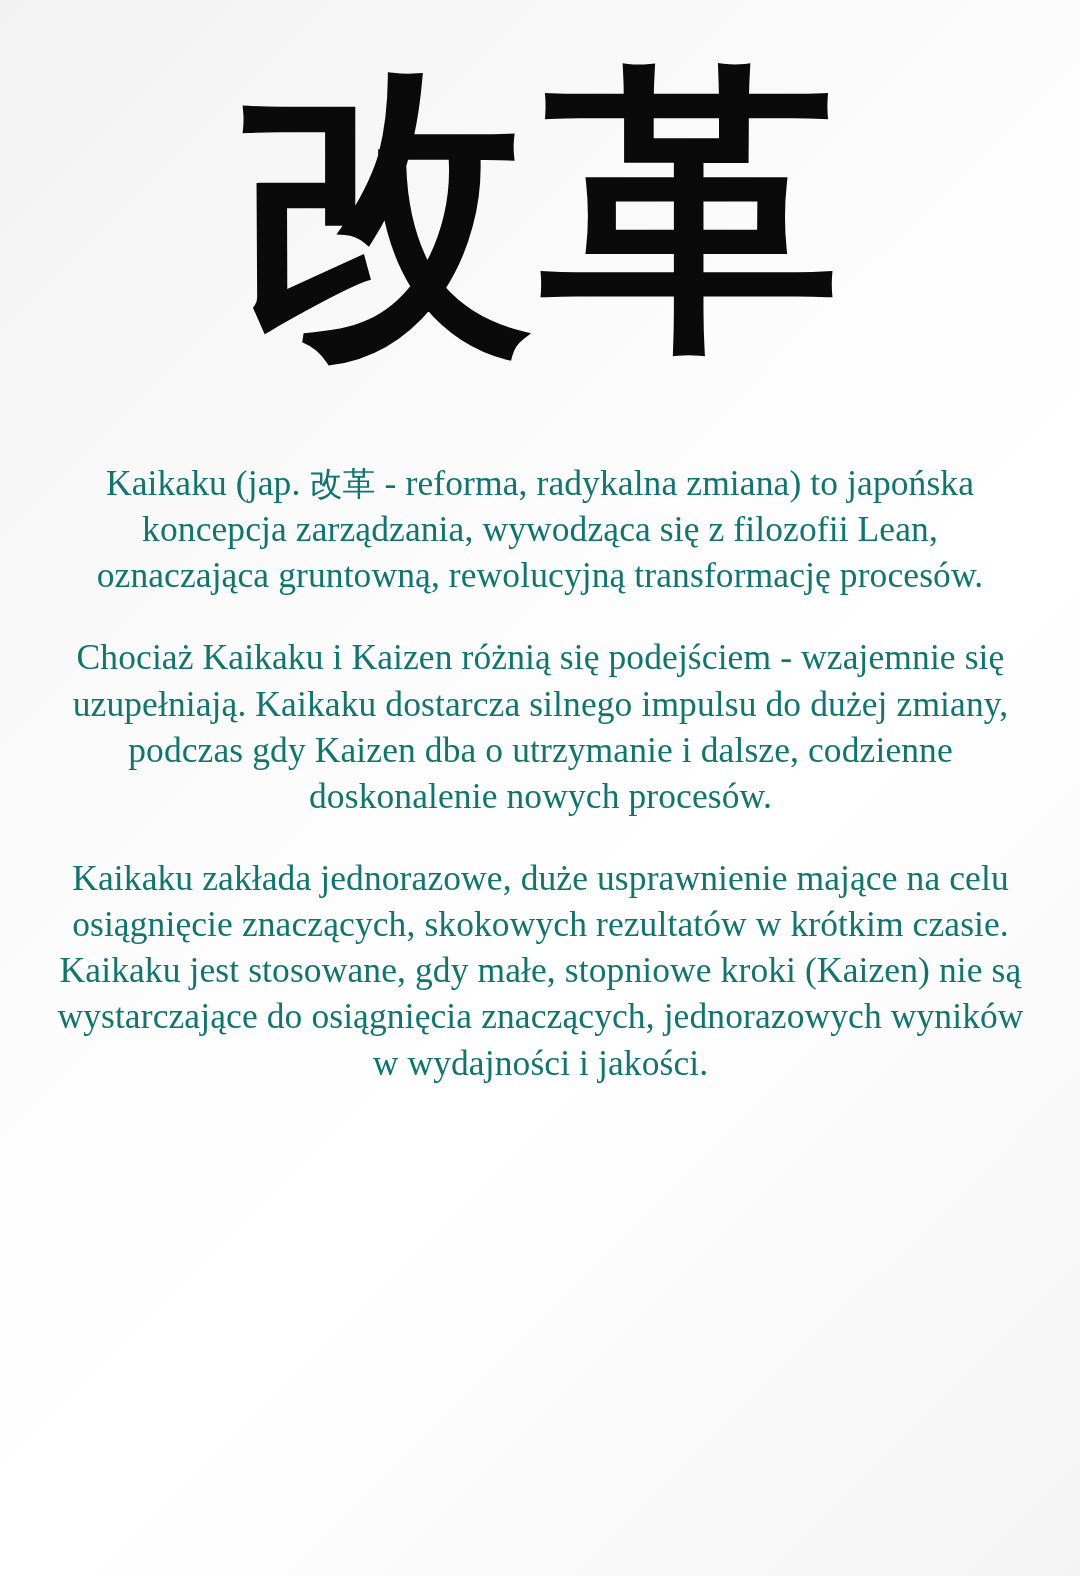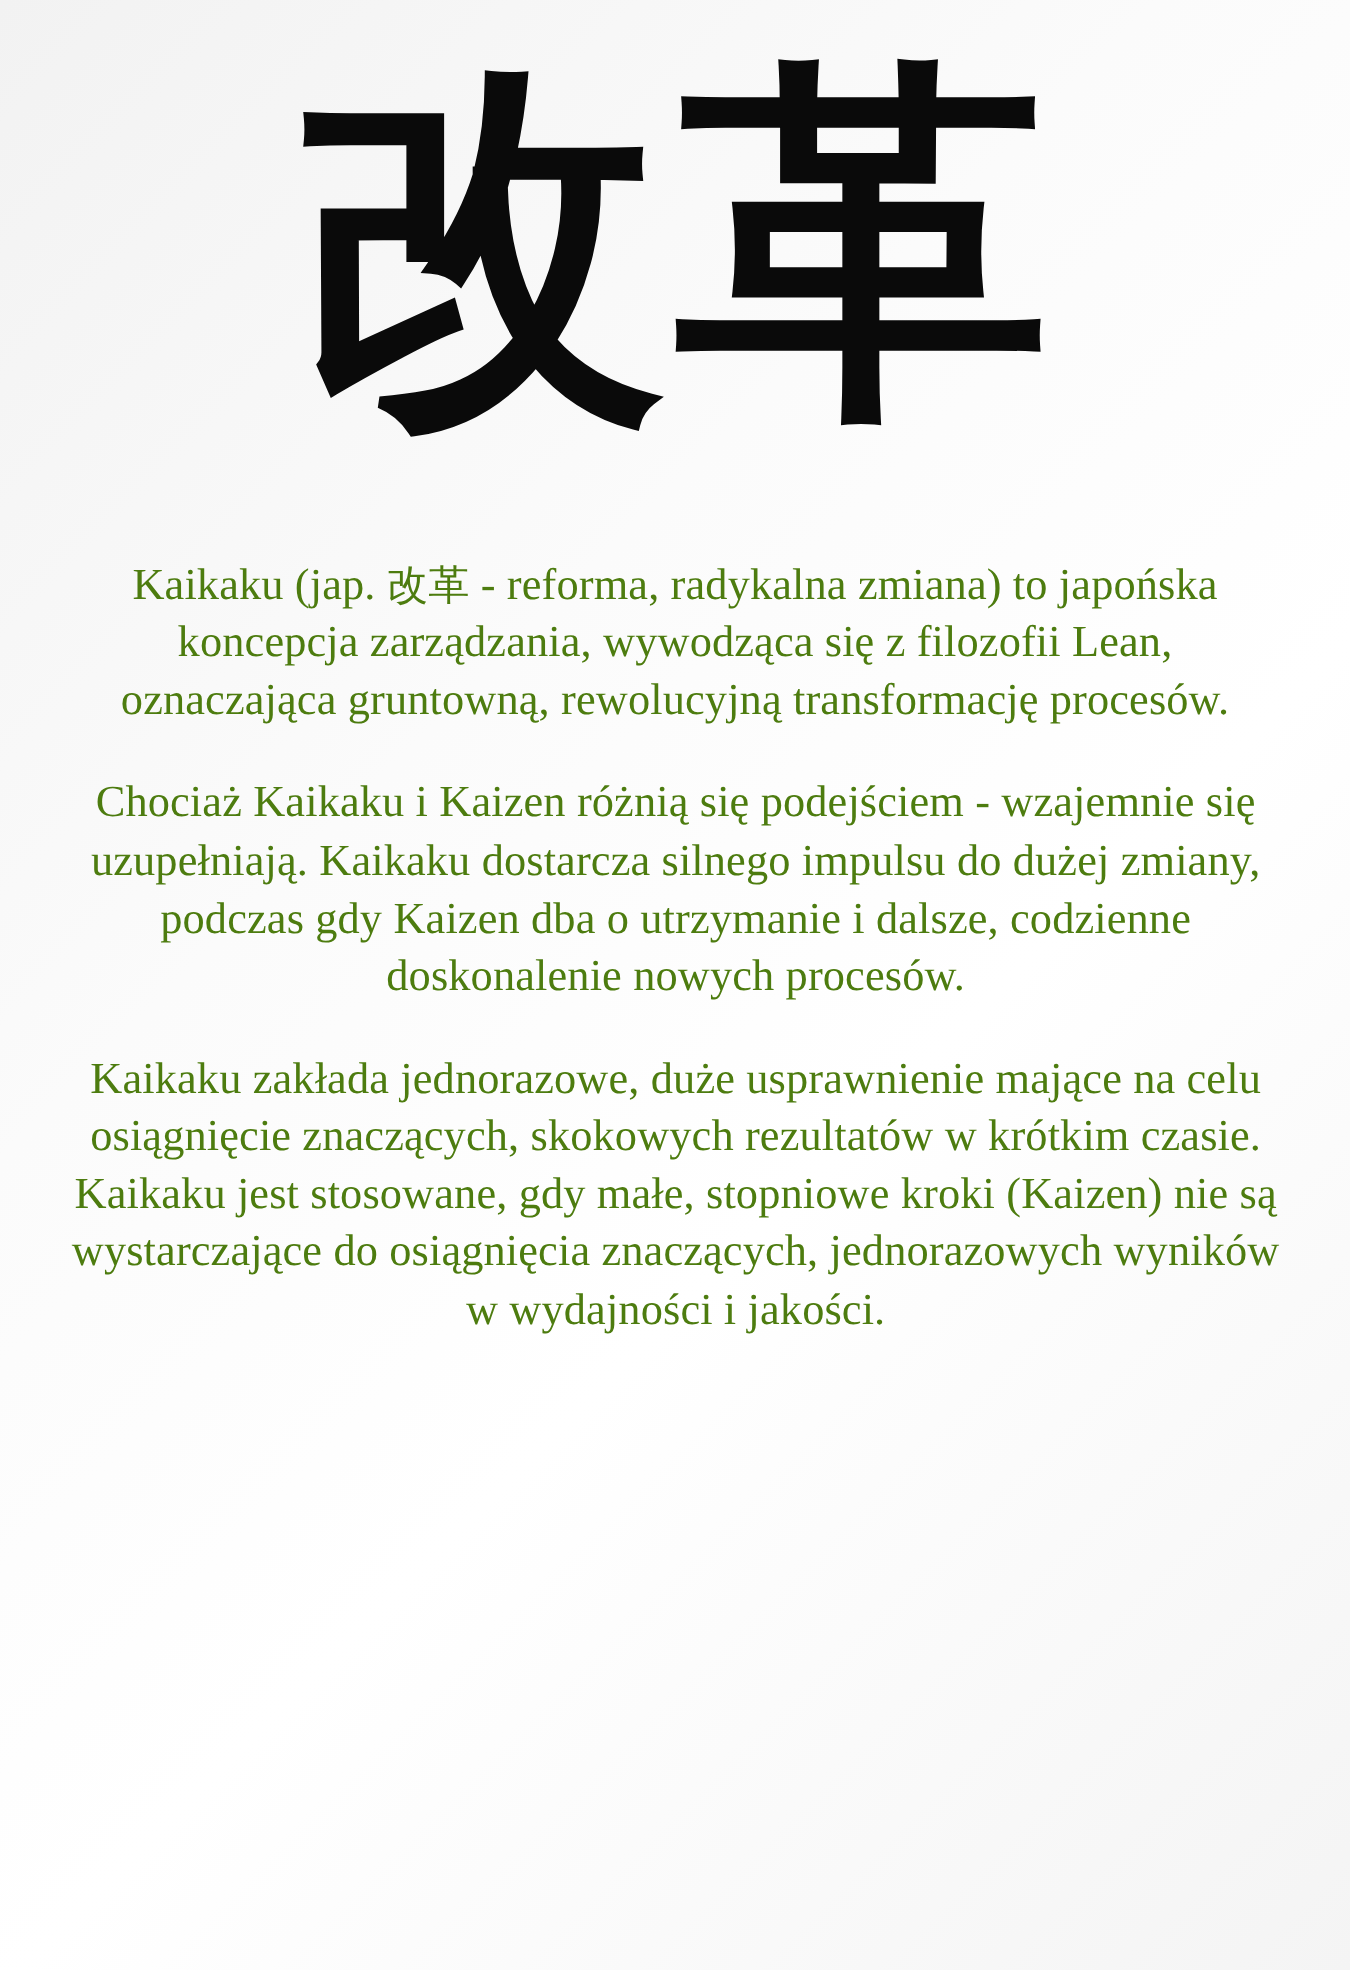--- a/index.html
+++ b/index.html
@@ -12,21 +12,21 @@
     background: linear-gradient(135deg, #f2f2f2 0%, #fbfbfb 35%, #ffffff 60%, #f4f4f4 100%);
     font-family: "Liberation Serif", serif;
     color: #0d0d0d;
     overflow: hidden;
   }
   .page {
     position: relative;
     width: 1080px;
     height: 1576px;
     box-sizing: border-box;
-    padding: 0;
+    padding: 16px;
   }
 
   
   .logo-block {
     width: 100%;
     padding-top: 58px;
     text-align: center;
   }
   .kanji {
     font-family: "DejaVu Sans", sans-serif;
@@ -54,21 +54,21 @@
     margin: 0 auto;
     width: 960px;
     padding-top: 110px;
     text-align: center;
   }
   .para {
     font-size: 35.5px;
     line-height: 1.30;
     margin: 0 0 36px 0;
     letter-spacing: 0.1px;
-    color: #4d7c0f;
+    color: #0f766e;
   }
   .para:last-child {
     margin-bottom: 0;
   }
   .para .cjk {
     font-family: "DejaVu Sans", sans-serif;
     font-size: 33px;
   }
   .p3 { width: 985px; margin-left: -12px; }
   .p4 { width: 975px; margin-left: -7px; }

